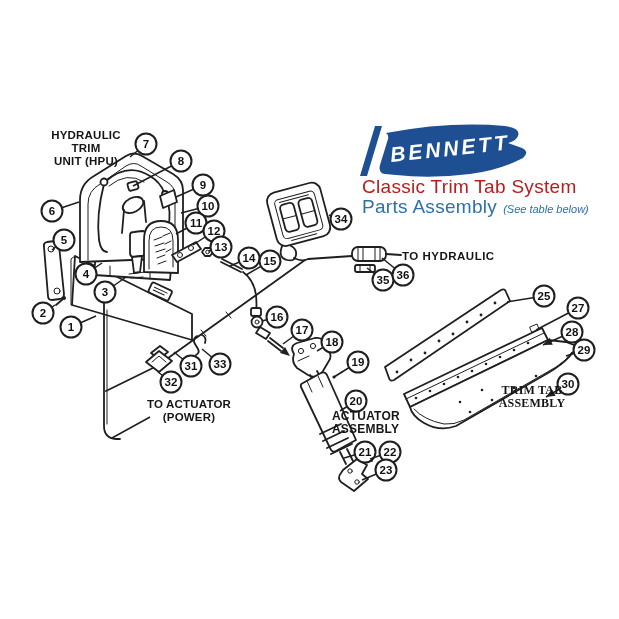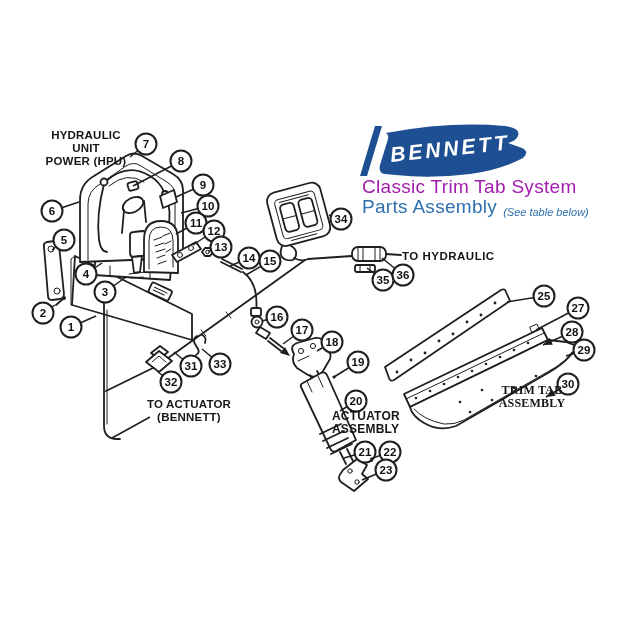--- a/index.html
+++ b/index.html
@@ -370,40 +370,40 @@
         <g>
           <line x1="403" y1="275" x2="382" y2="258" class="leader"></line>
           <circle cx="403" cy="275" r="10.5" class="callout-circle"></circle>
           <text x="403" y="279" class="callout-num">36</text>
         </g>
       </g>
   </svg>
 
   <div class="diagram-label lbl-hpu">
     <div>HYDRAULIC</div>
-    <div>UNIT</div>
-    <div>POWER (HPU)</div>
+    <div>TRIM</div>
+    <div>UNIT (HPU)</div>
   </div>
 
   <div class="diagram-label lbl-pos">TO HYDRAULIC</div>
 
   <div class="diagram-label lbl-neg">
     <div>TO ACTUATOR</div>
-    <div>(BENNETT)</div>
+    <div>(POWER)</div>
   </div>
 
   <div class="diagram-label lbl-act">
     <div>ACTUATOR</div>
     <div>ASSEMBLY</div>
   </div>
 
   <div class="diagram-label lbl-tab">
     <div>TRIM TAB</div>
     <div>ASSEMBLY</div>
   </div>
 
-  <div class="brand-line1" style="color: #a21caf;">Classic Trim Tab System</div>
-  <div class="brand-line2" style="color: rgb(46, 111, 173); align-items: flex-end;">
+  <div class="brand-line1" style="color: #b91c1c;">Classic Trim Tab System</div>
+  <div class="brand-line2" style="color: rgb(46, 111, 173);">
     <span>Parts Assembly</span>
     <span class="brand-note">(See table below)</span>
   </div>
 
 </div>
 
 </body></html>

